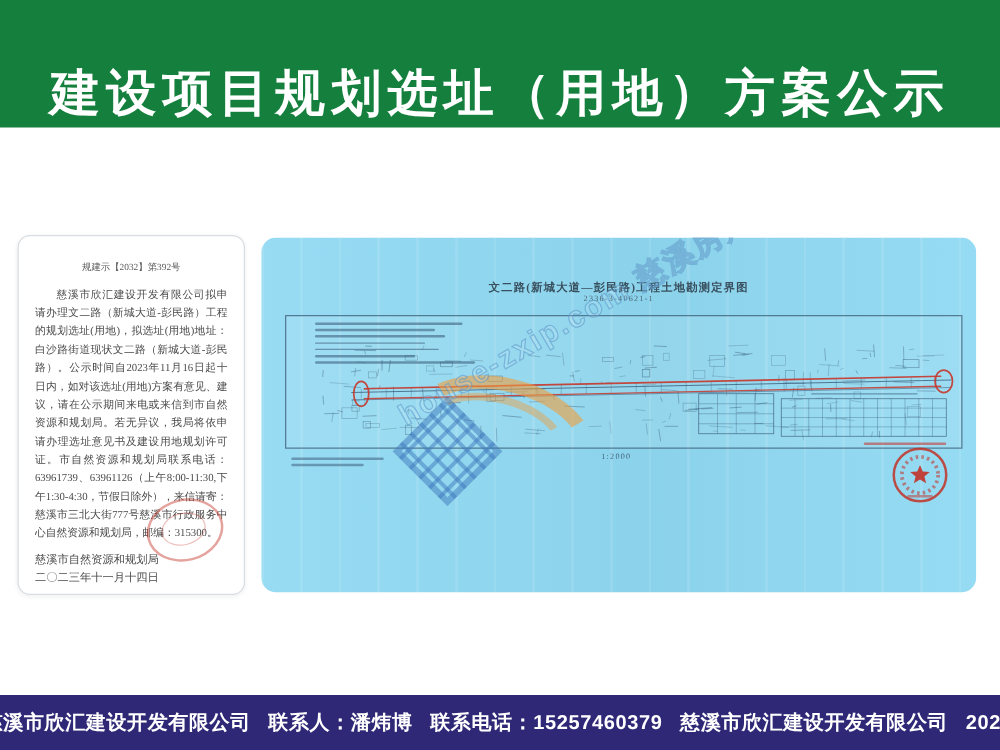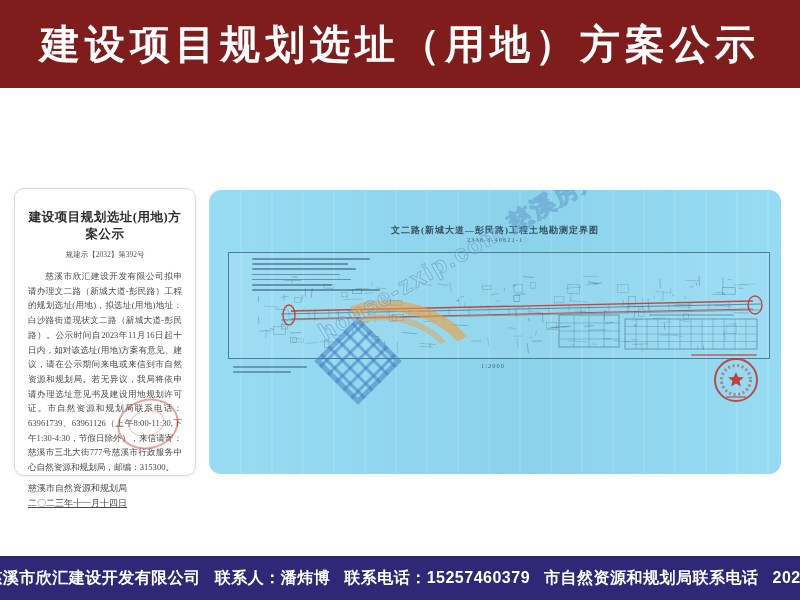--- a/index.html
+++ b/index.html
@@ -1,21 +1,21 @@
 <!DOCTYPE html>
 <html><head>
 <meta charset="utf-8">
 <style>
   html,body{margin:0;padding:0;background:#ffffff;}
   .page{position:relative;width:800px;height:600px;overflow:hidden;
         font-family:"Liberation Serif", serif;background:#ffffff;}
 
   
-  .banner{position:absolute;left:0;top:0;width:800px;height:88px;background:#7f1d1d;
-          display:flex;align-items:center;justify-content:center;}
+  .banner{position:absolute;left:0;top:0;width:800px;height:102px;background:#15803d;
+          display:flex;align-items:flex-end;justify-content:center;}
   .banner h1{margin:0;color:#ffffff;font-size:40px;font-weight:bold;
              letter-spacing:5px;font-family:"Liberation Serif", serif;}
 
   
   .card{position:absolute;left:14px;top:188px;width:182px;height:288px;background:#ffffff;
         border:1px solid #d9dde1;border-radius:10px;box-shadow:0 1px 4px rgba(0,0,0,.06);
         box-sizing:border-box;padding:20px 13px 10px 13px;color:#3f3f3f;}
   .card .c-title{font-size:12.5px;font-weight:bold;text-align:center;color:#2d2d2d;
                  letter-spacing:.5px;margin:0 0 7px 0;}
   .card .c-docno{font-size:7.5px;text-align:center;color:#5a5a5a;margin:0 0 9px 0;}
@@ -76,25 +76,24 @@
 </head>
 <body>
 
 <div class="page">
 
   <div class="banner">
     <h1>建设项目规划选址（用地）方案公示</h1>
   </div>
 
   <div class="card">
-    <p class="c-title">建设项目规划选址(用地)方案公示</p>
     <p class="c-docno">规建示【2032】第392号</p>
     <p class="c-body">慈溪市欣汇建设开发有限公司拟申请办理文二路（新城大道-彭民路）工程的规划选址(用地)，拟选址(用地)地址：白沙路街道现状文二路（新城大道-彭民路）。公示时间自2023年11月16日起十日内，如对该选址(用地)方案有意见、建议，请在公示期间来电或来信到市自然资源和规划局。若无异议，我局将依申请办理选址意见书及建设用地规划许可证。市自然资源和规划局联系电话：63961739、63961126（上午8:00-11:30,下午1:30-4:30，节假日除外），来信请寄：慈溪市三北大街777号慈溪市行政服务中心自然资源和规划局，邮编：315300。</p>
     <p class="c-sign">慈溪市自然资源和规划局</p>
-    <p class="c-sign" style="margin-top:0;text-decoration:underline;">二〇二三年十一月十四日</p>
+    <p class="c-sign" style="margin-top:0;">二〇二三年十一月十四日</p>
     <div class="card-stamp"></div>
   </div>
 
   <div class="panel">
     <div class="m-title">文二路(新城大道—彭民路)工程土地勘测定界图</div>
     <div class="m-sub">2336-3-40621-1</div>
 
     <div class="frame">
       <svg id="drawing" width="540" height="105" viewBox="0 0 540 105">
           <line x1="313.3307189559564" y1="59.4269437789917" x2="314.08996256347746" y2="70.01036548614502" stroke="rgba(45,75,105,1)" stroke-width="0.5" opacity="0.5413017094135284"></line>
@@ -357,17 +356,17 @@
     <div class="wm-arc"></div>
     <div class="wm-arc2"></div>
     <div class="wm-diamond"></div>
     <div class="wm-text">house-zxip.com 慈溪房产网</div>
   </div>
 
   <div class="footer">
     <span>建设单位：慈溪市欣汇建设开发有限公司</span>
     <span>联系人：潘炜博</span>
     <span>联系电话：15257460379</span>
-    <span>市自然资源和规划局联系电话</span>
+    <span>慈溪市欣汇建设开发有限公司</span>
     <span>2023年11月14日</span>
   </div>
 
 </div>
 
 </body></html>

